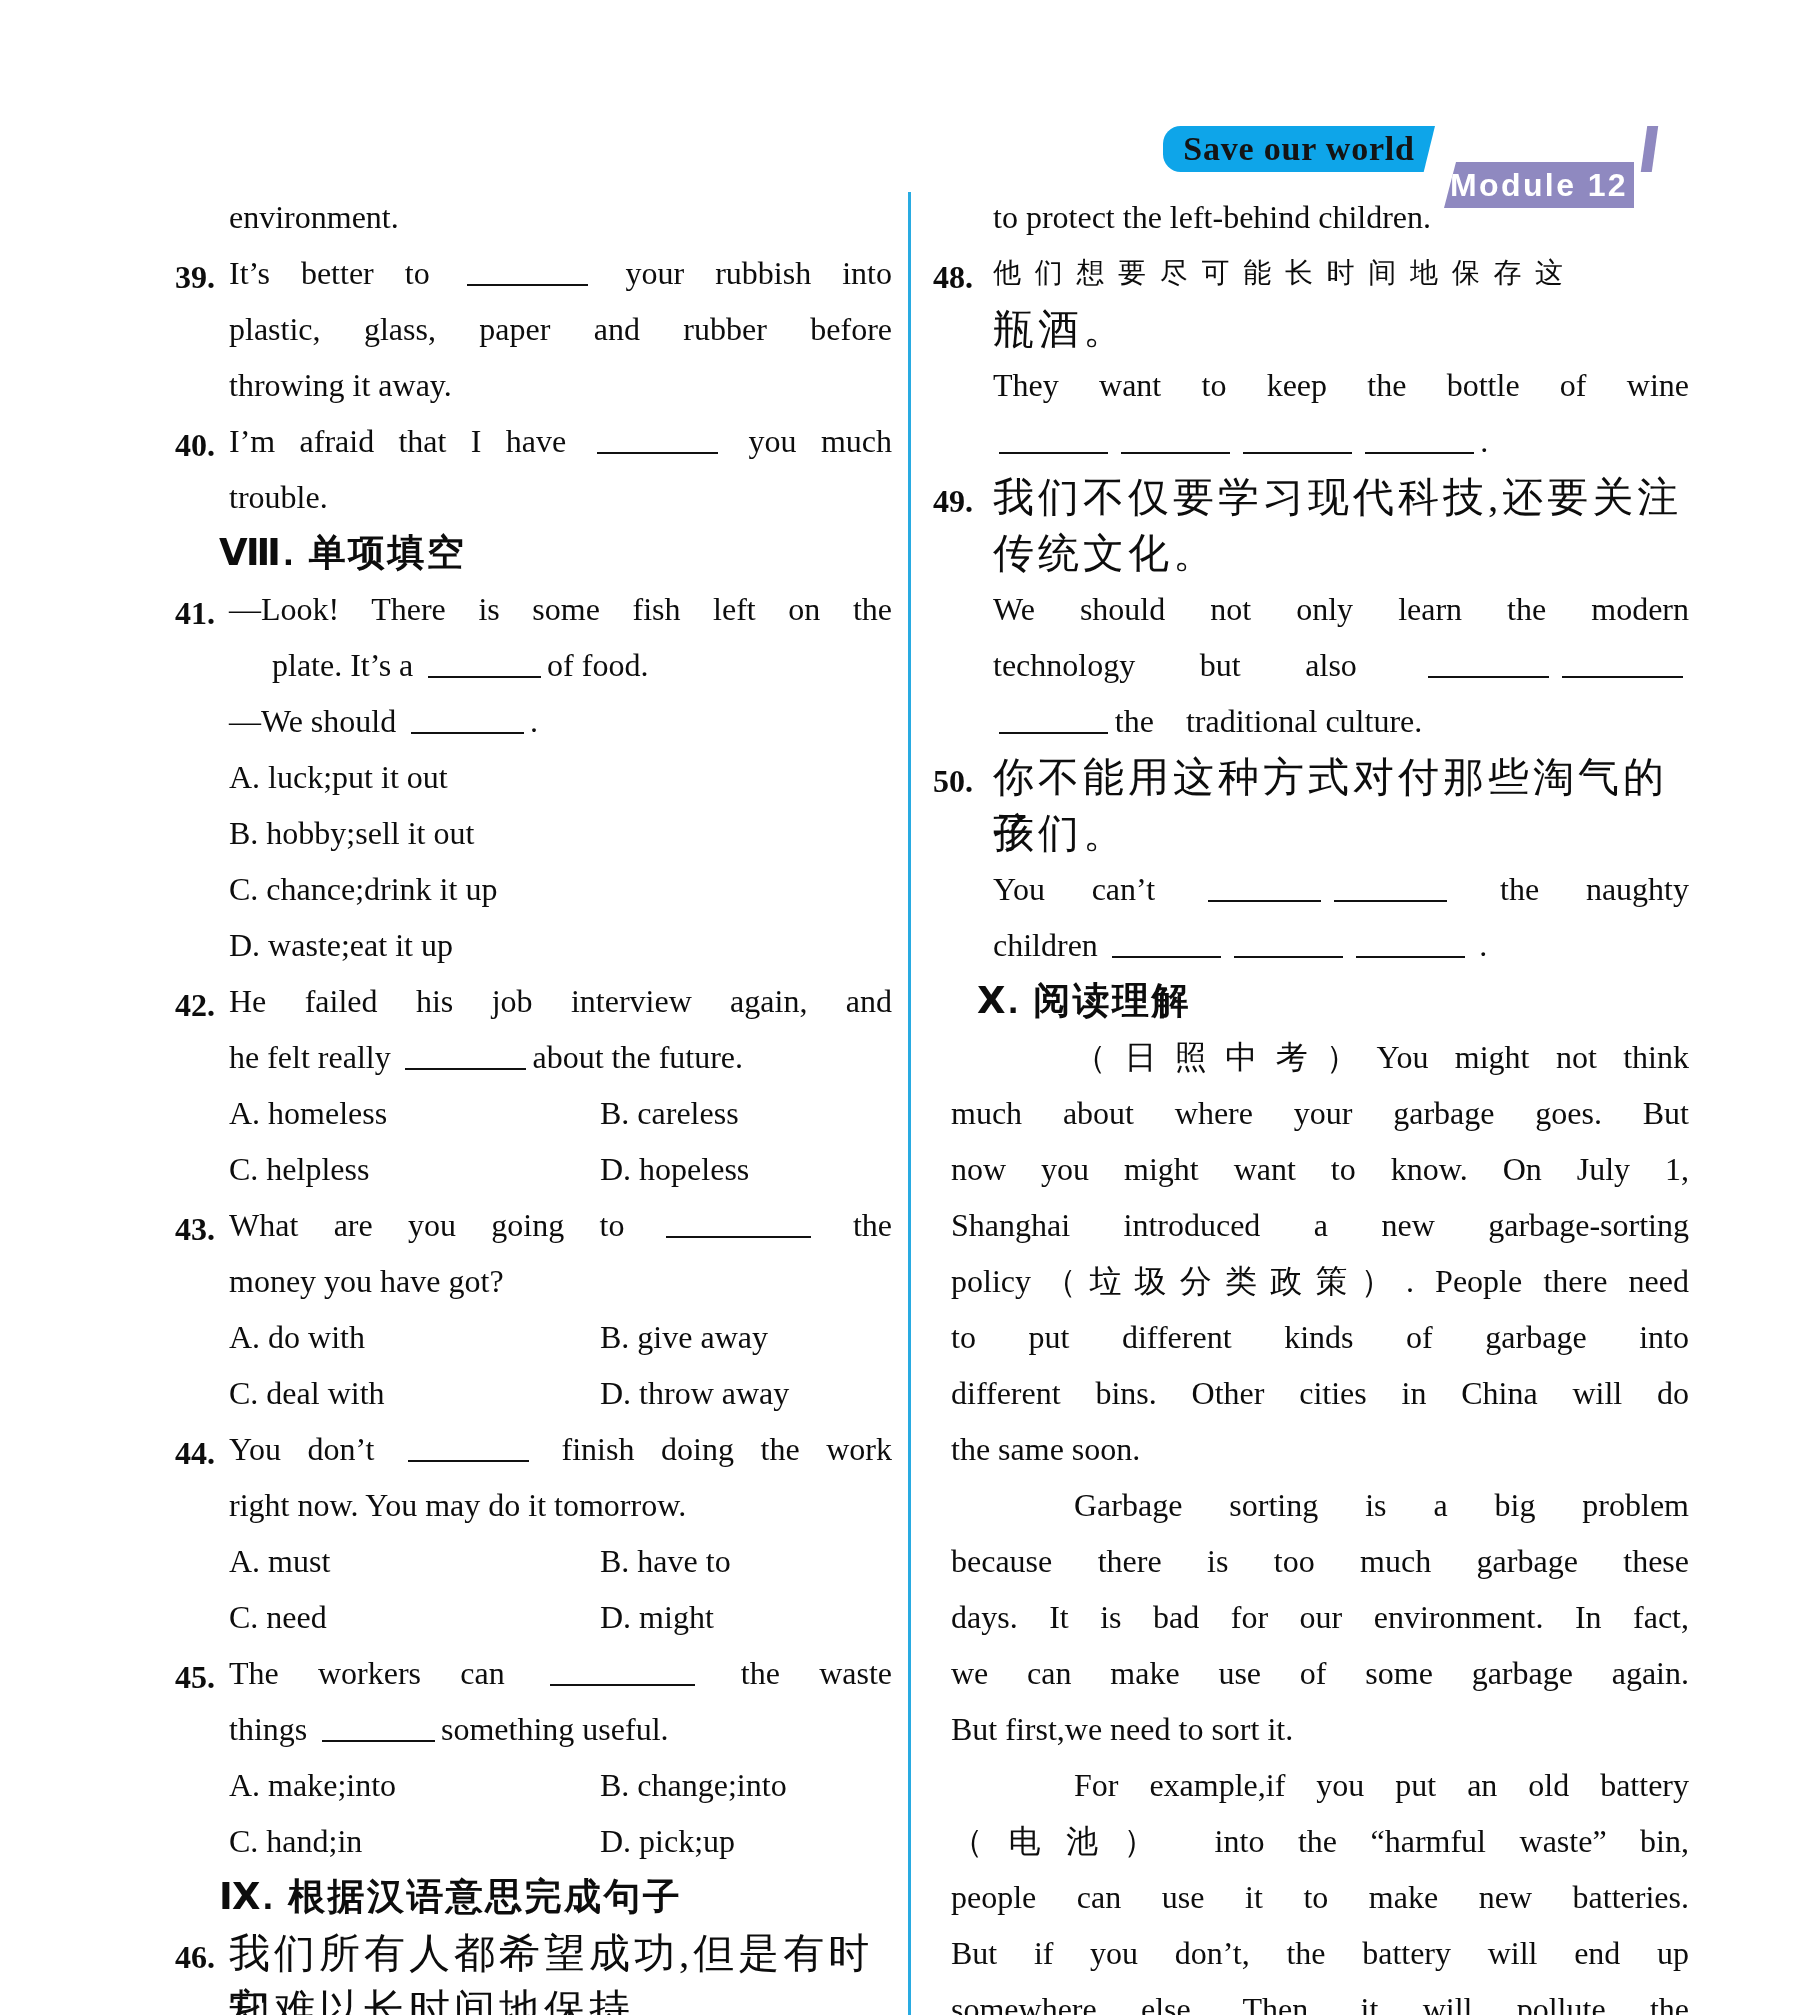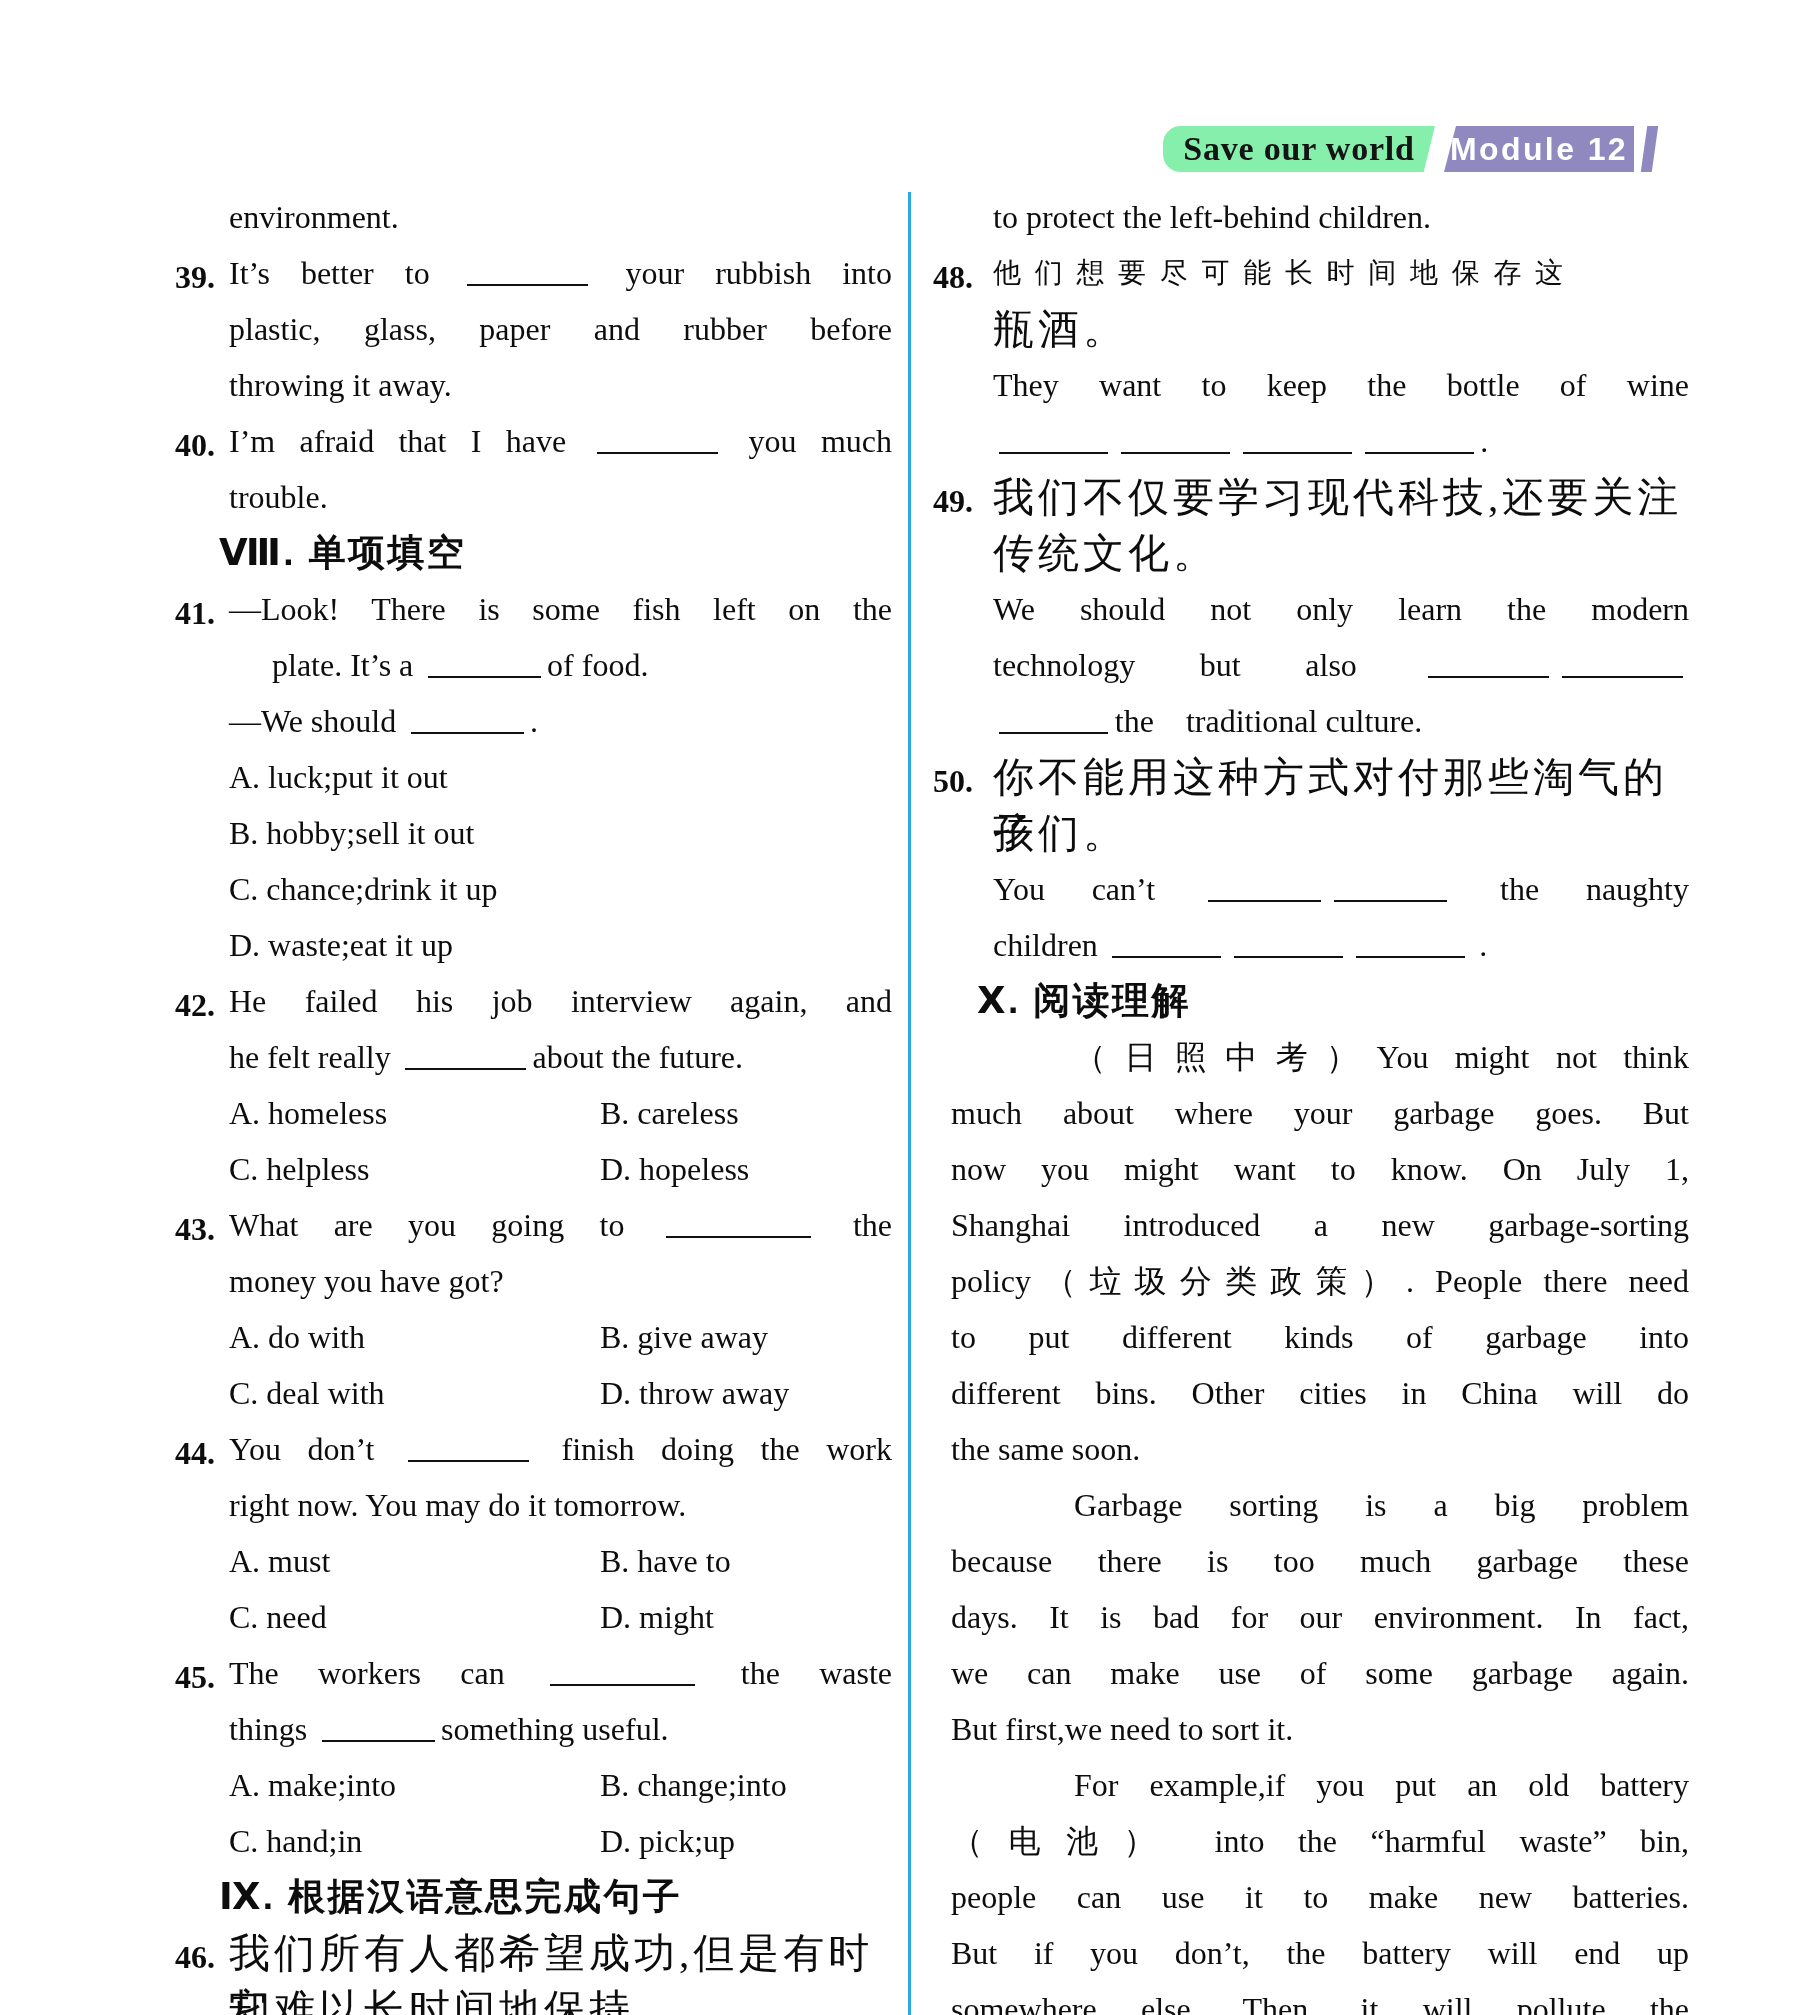--- a/index.html
+++ b/index.html
@@ -42,24 +42,24 @@
   .cjkw .txt{font-size:28px;letter-spacing:13.7px;}
   .blank{display:inline-block;width:117px;height:4px;border-bottom:2.8px solid #111;
         margin:0 6.4px;vertical-align:-1.6px;}
   .optA{display:inline-block;width:371px;}
 </style>
 </head>
 <body>
 
 <div class="page">
 
-  <div class="badge-unit" style="background: #86efac;">
+  <div class="badge-unit" style="background: #0ea5e9;">
     <span class="t">Save our world</span>
   </div>
-  <div class="badge-module" style="background: rgb(143, 137, 192);">
+  <div class="badge-module" style="background: rgb(143, 137, 192); margin-top: 36px;">
     <span class="t">Module 12</span>
   </div>
   <div class="accent-bar" style="background: rgb(143, 137, 192);"></div>
 
   <div class="divider" style="background: rgb(41, 171, 226);"></div>
 
   <div class="col col-left" id="col-left">
       <div class="line">
         <span class="txt">environment.</span>
       </div>

